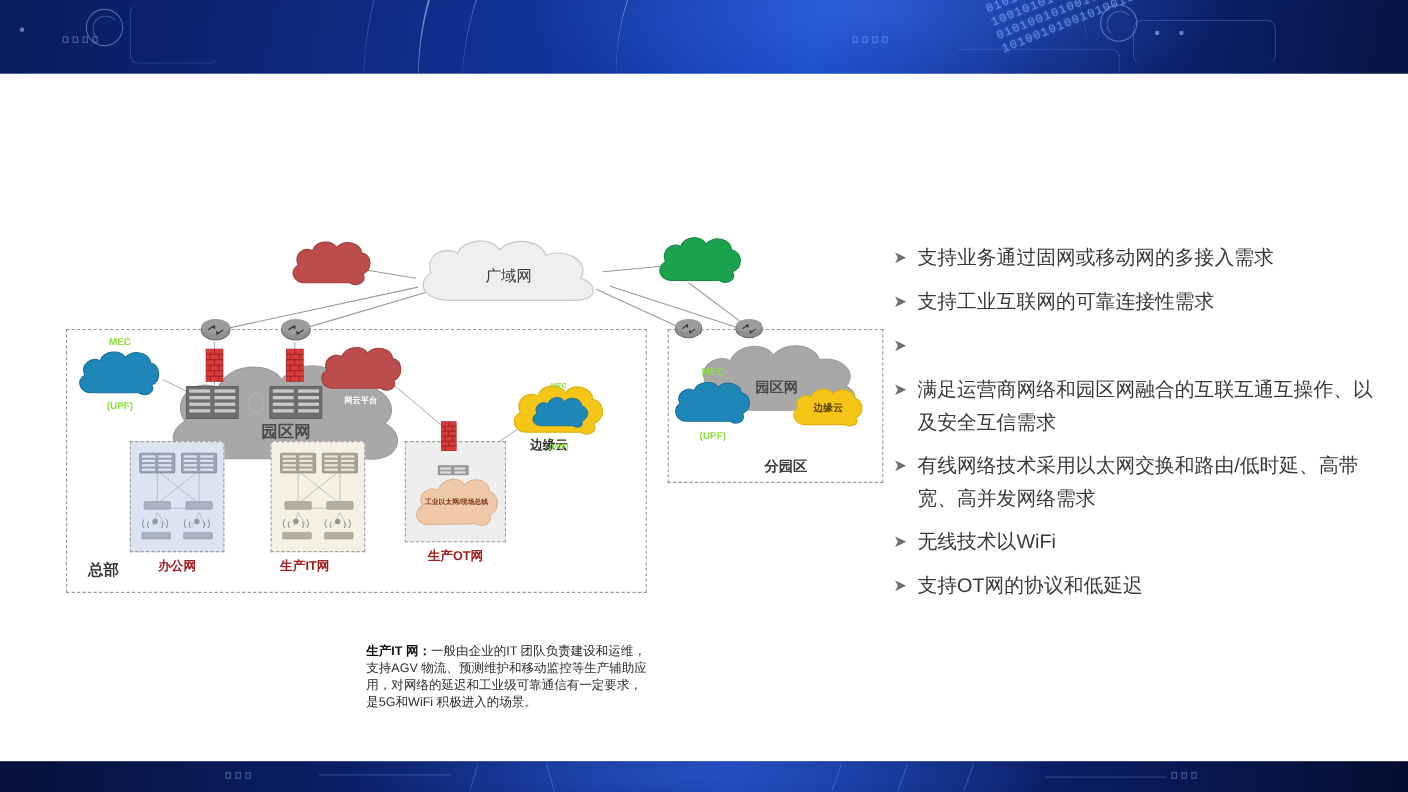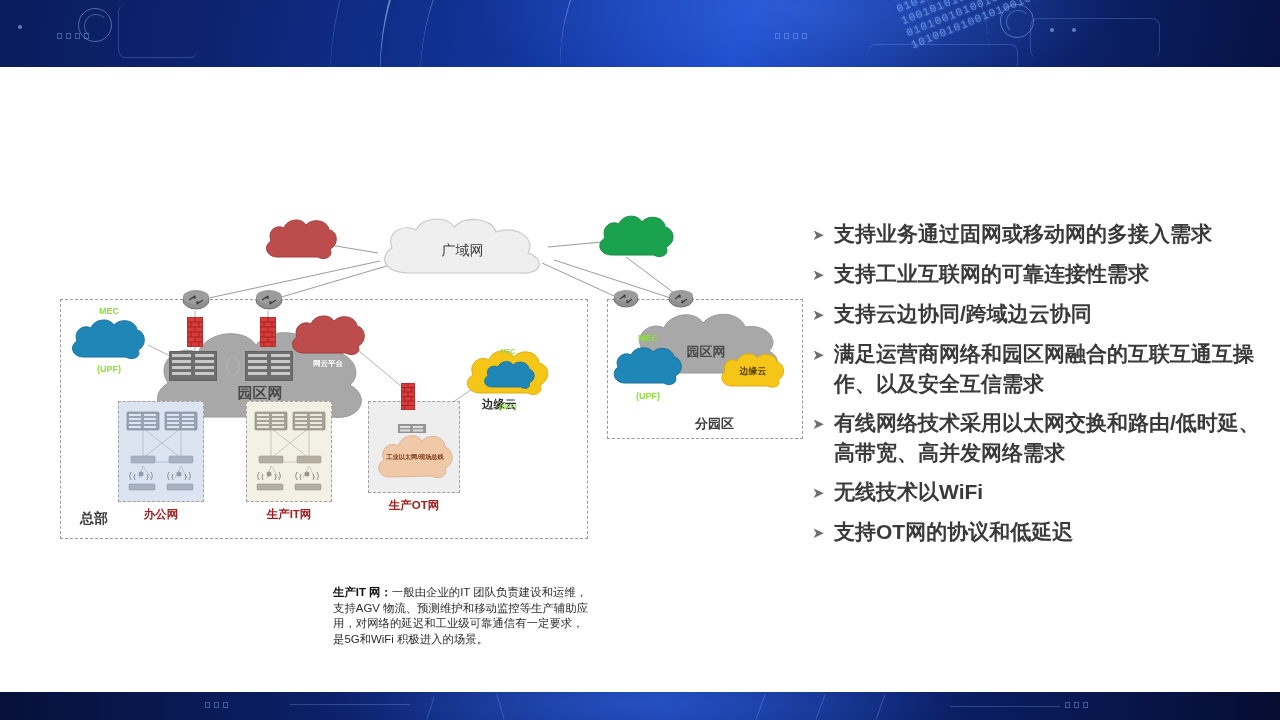--- a/index.html
+++ b/index.html
@@ -80,21 +80,21 @@
   }
   .bullet {
     display:flex; align-items:flex-start;
     margin-bottom:9px;
   }
   .bullet-arrow {
     width:22px; flex:0 0 22px; color:#6f6f6f; font-size:15px; line-height:30px;
     padding-top:1px;
   }
   .bullet-text {
-    color:#3a3a3a; font-size:21px; line-height:30px; font-weight:700;
+    color:#3a3a3a; font-size:18px; line-height:30px; font-weight:400;
   }
 
   
   .diagram { position:absolute; left:30px; top:205px; width:780px; height:355px; }
 
   .cloud { position:absolute; }
   .cloud .lbl {
     position:absolute; left:0; top:0; width:100%; height:100%;
     display:flex; flex-direction:column; align-items:center; justify-content:center;
     text-align:center; line-height:1.15; z-index:3; pointer-events:none;gap:47px;
@@ -165,21 +165,20 @@
     <div class="bullet">
       <div class="bullet-arrow">➤</div>
       <div class="bullet-text">支持业务通过固网或移动网的多接入需求</div>
     </div>
     <div class="bullet">
       <div class="bullet-arrow">➤</div>
       <div class="bullet-text">支持工业互联网的可靠连接性需求</div>
     </div>
     <div class="bullet">
       <div class="bullet-arrow">➤</div>
-      <div class="bullet-text">支持云边协同/跨域边云协同</div>
     </div>
     <div class="bullet">
       <div class="bullet-arrow">➤</div>
       <div class="bullet-text">满足运营商网络和园区网融合的互联互通互操作、以及安全互信需求</div>
     </div>
     <div class="bullet">
       <div class="bullet-arrow">➤</div>
       <div class="bullet-text">有线网络技术采用以太网交换和路由/低时延、高带宽、高并发网络需求</div>
     </div>
     <div class="bullet">
@@ -561,21 +560,21 @@
         <g stroke="#8c8679" stroke-width="0.9" fill="none">
           <path d="M12 78 q-3 -4 0 -8 M16 78 q-2 -3 0 -6 M32 78 q3 -4 0 -8 M28 78 q2 -3 0 -6"></path>
           <path d="M50 78 q-3 -4 0 -8 M54 78 q-2 -3 0 -6 M70 78 q3 -4 0 -8 M66 78 q2 -3 0 -6"></path>
         </g>
         <circle cx="22" cy="72" r="2.5" fill="#9b9488"></circle>
         <circle cx="60" cy="72" r="2.5" fill="#9b9488"></circle>
         <rect x="10" y="82" width="26" height="6" rx="1" fill="#b5afa1" stroke="#978f80" stroke-width="0.5"></rect>
         <rect x="48" y="82" width="26" height="6" rx="1" fill="#b5afa1" stroke="#978f80" stroke-width="0.5"></rect>
       </svg>
     </div>
-    <div class="net-label" style="left:216px; top:302px; width:86px;">生产IT网</div>
+    <div class="net-label" style="left:204px; top:302px; width:86px;">生产IT网</div>
 
     <div class="inner-box box-grey" style="left:338px; top:196px; width:92px; height:92px; z-index:2;"></div>
     <div class="sw" style="left:368px; top:214px; z-index:6;">
       <svg width="28" height="9" viewBox="0 0 28 9">
         <rect x="0" y="0" width="28" height="9" rx="1" fill="#9b9b9b" stroke="#7c7c7c" stroke-width="0.6"></rect>
         <g fill="#dddddd">
           <rect x="2" y="2" width="10" height="2"></rect>
             <rect x="15" y="2" width="10" height="2"></rect>
           <rect x="2" y="5.5" width="10" height="2"></rect>
             <rect x="15" y="5.5" width="10" height="2"></rect>

